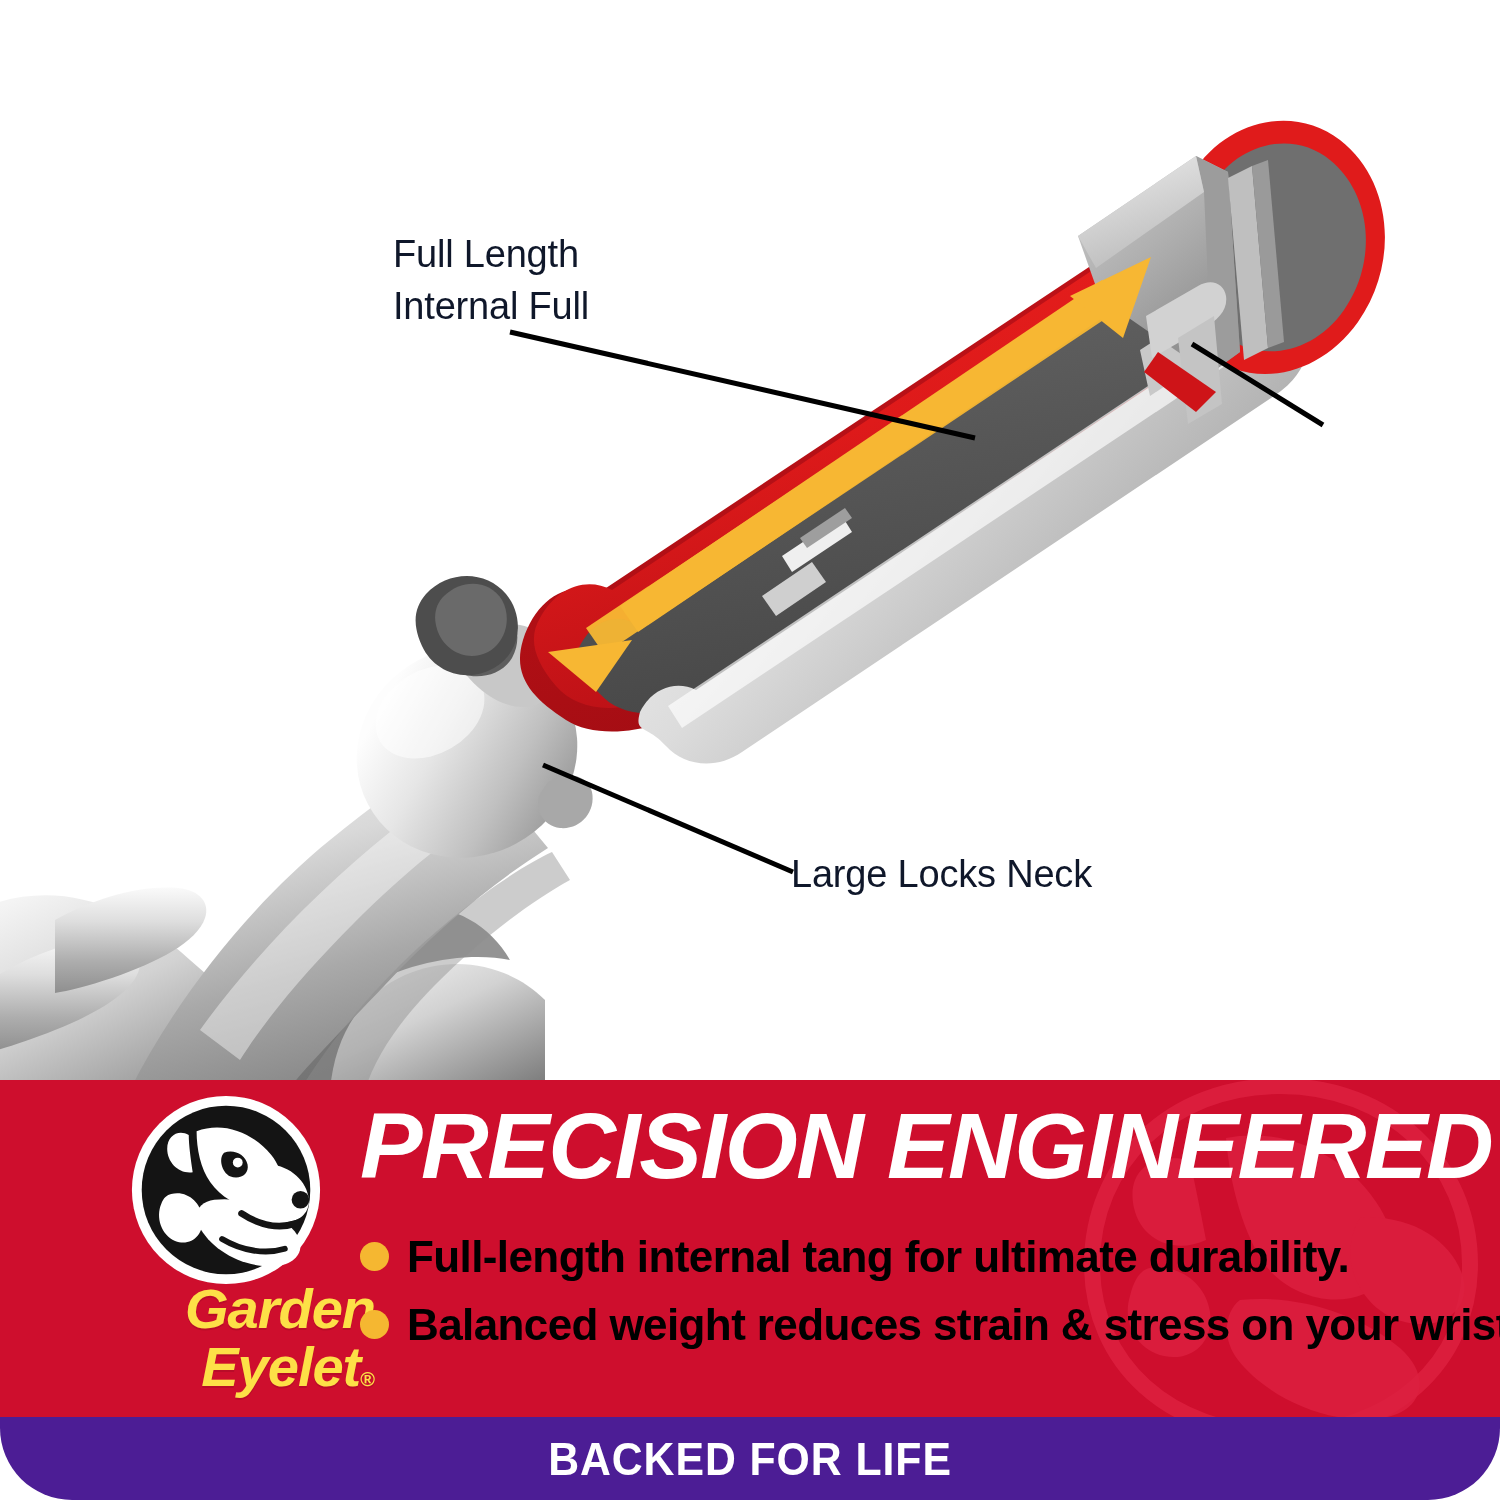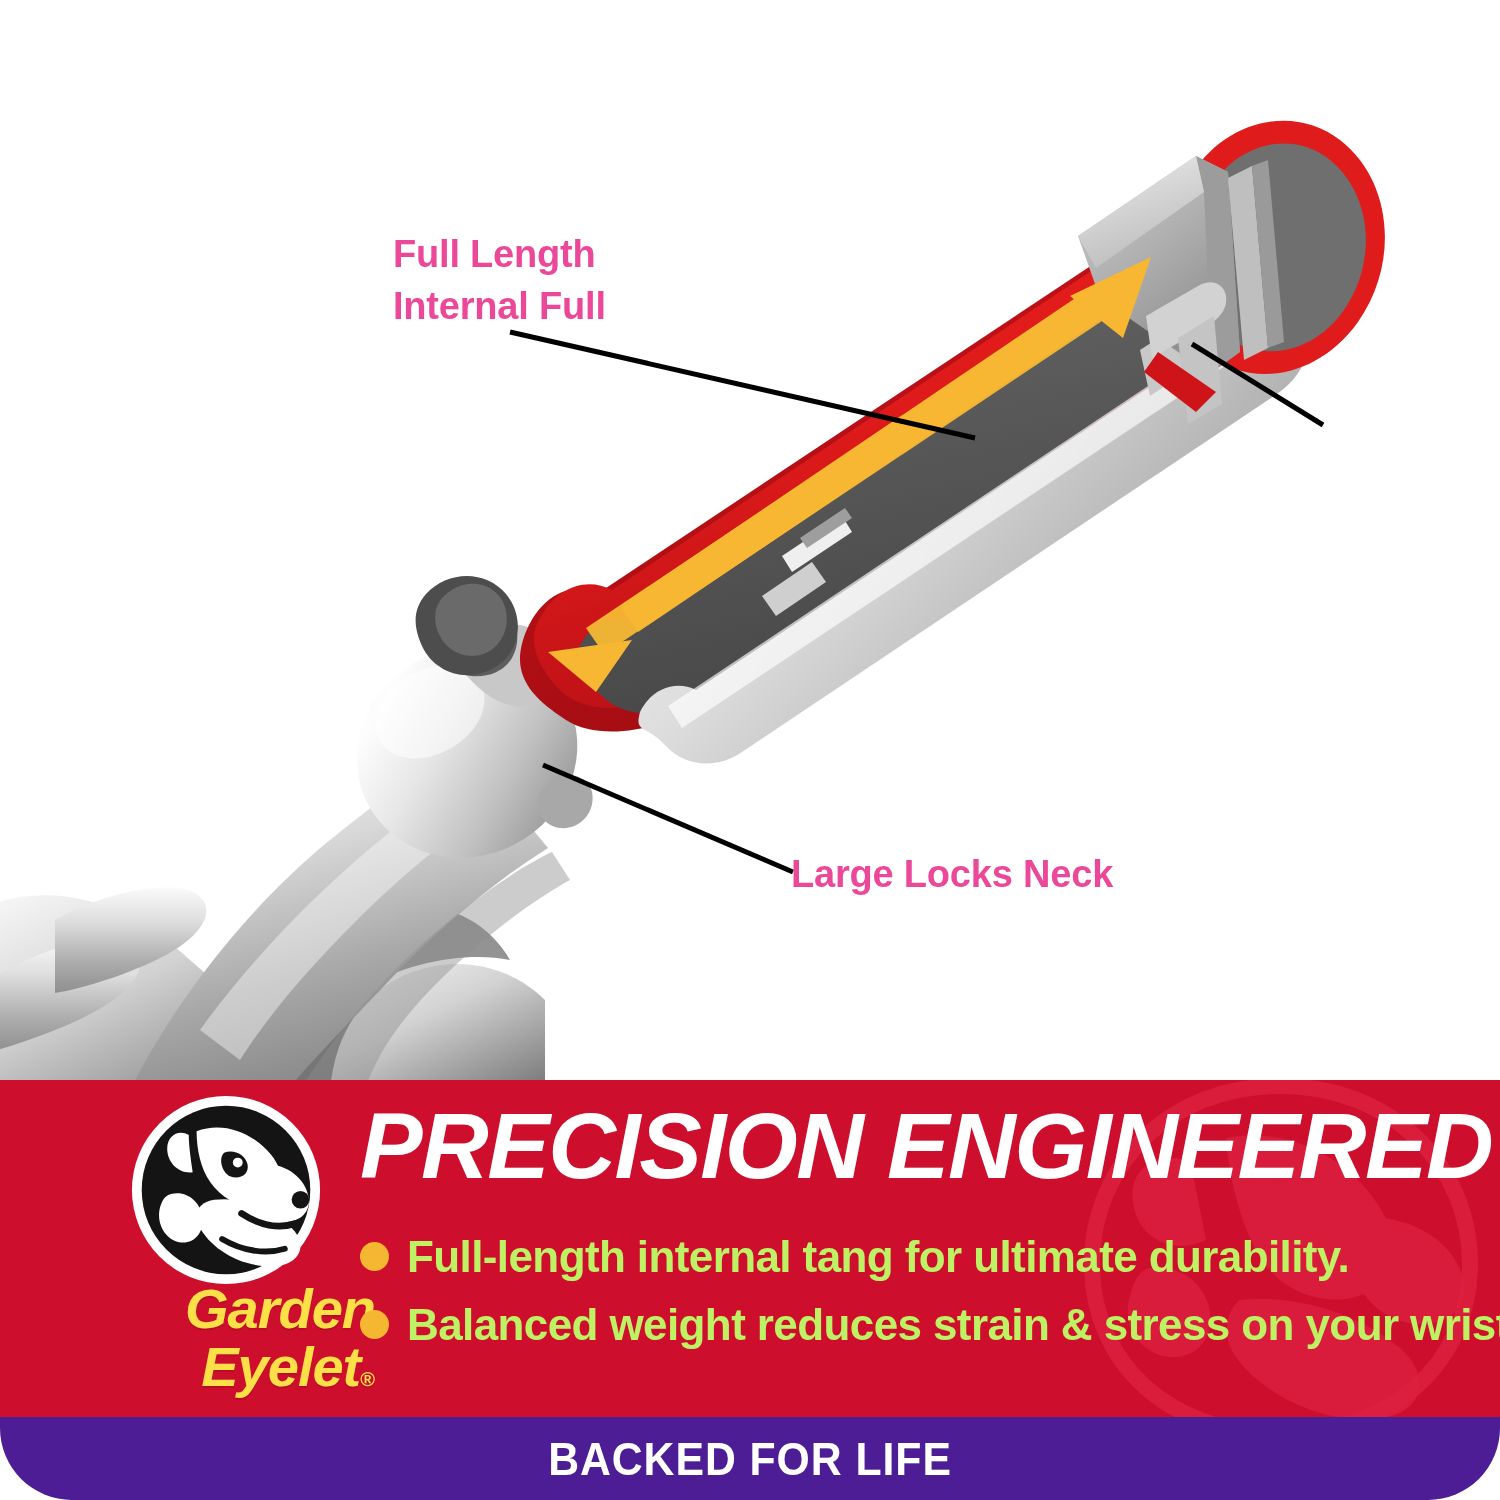--- a/index.html
+++ b/index.html
@@ -8,21 +8,21 @@
     font-family:"Liberation Sans","DejaVu Sans",sans-serif;
     -webkit-font-smoothing:antialiased;
   }
   #page{position:relative;width:1500px;height:1500px;background:#ffffff;overflow:hidden;}
 
   
   #illustration{position:absolute;left:0;top:0;width:1500px;height:1090px;}
   #illustration svg{display:block;}
 
   
-  .callout{position:absolute;color:#ec4899;font-weight:700;letter-spacing:-0.2px;}
+  .callout{position:absolute;color:#0f172a;font-weight:400;letter-spacing:-0.2px;}
   .callout .ln{display:block;white-space:nowrap;}
 
   #label-tang{left:393px;top:228px;font-size:38px;line-height:52px;text-align:left;}
   #label-lock{left:1188px;top:425px;font-size:38px;line-height:52px;text-align:left;}
   #label-neck{left:791px;top:848px;font-size:38px;line-height:52px;text-align:left;}
 
   
   #red-banner{
     position:absolute;left:0;top:1080px;width:1500px;height:337px;
     background:#CE0E2D;overflow:hidden;
@@ -55,21 +55,21 @@
   }
 
   
   #bullets{position:absolute;left:360px;top:148px;width:1130px;}
   .bullet-row{display:flex;align-items:flex-start;margin-bottom:10px;}
   .bullet-dot{
     flex:0 0 auto;width:29px;height:29px;border-radius:50%;
     background:#F5B731;margin-top:14px;margin-right:18px;
   }
   .bullet-text{
-    color:#bef264;font-weight:700;font-size:44px;line-height:58px;
+    color:#000000;font-weight:700;font-size:44px;line-height:58px;
     letter-spacing:-0.6px;white-space:nowrap;
   }
 
   
   #yellow-bar{
     position:absolute;left:0;top:1417px;width:1500px;height:83px;
     background:#4c1d95;border-bottom-left-radius:72px;border-bottom-right-radius:72px;
   }
   #yellow-text{
     position:absolute;left:0;top:0;width:1500px;height:83px;

